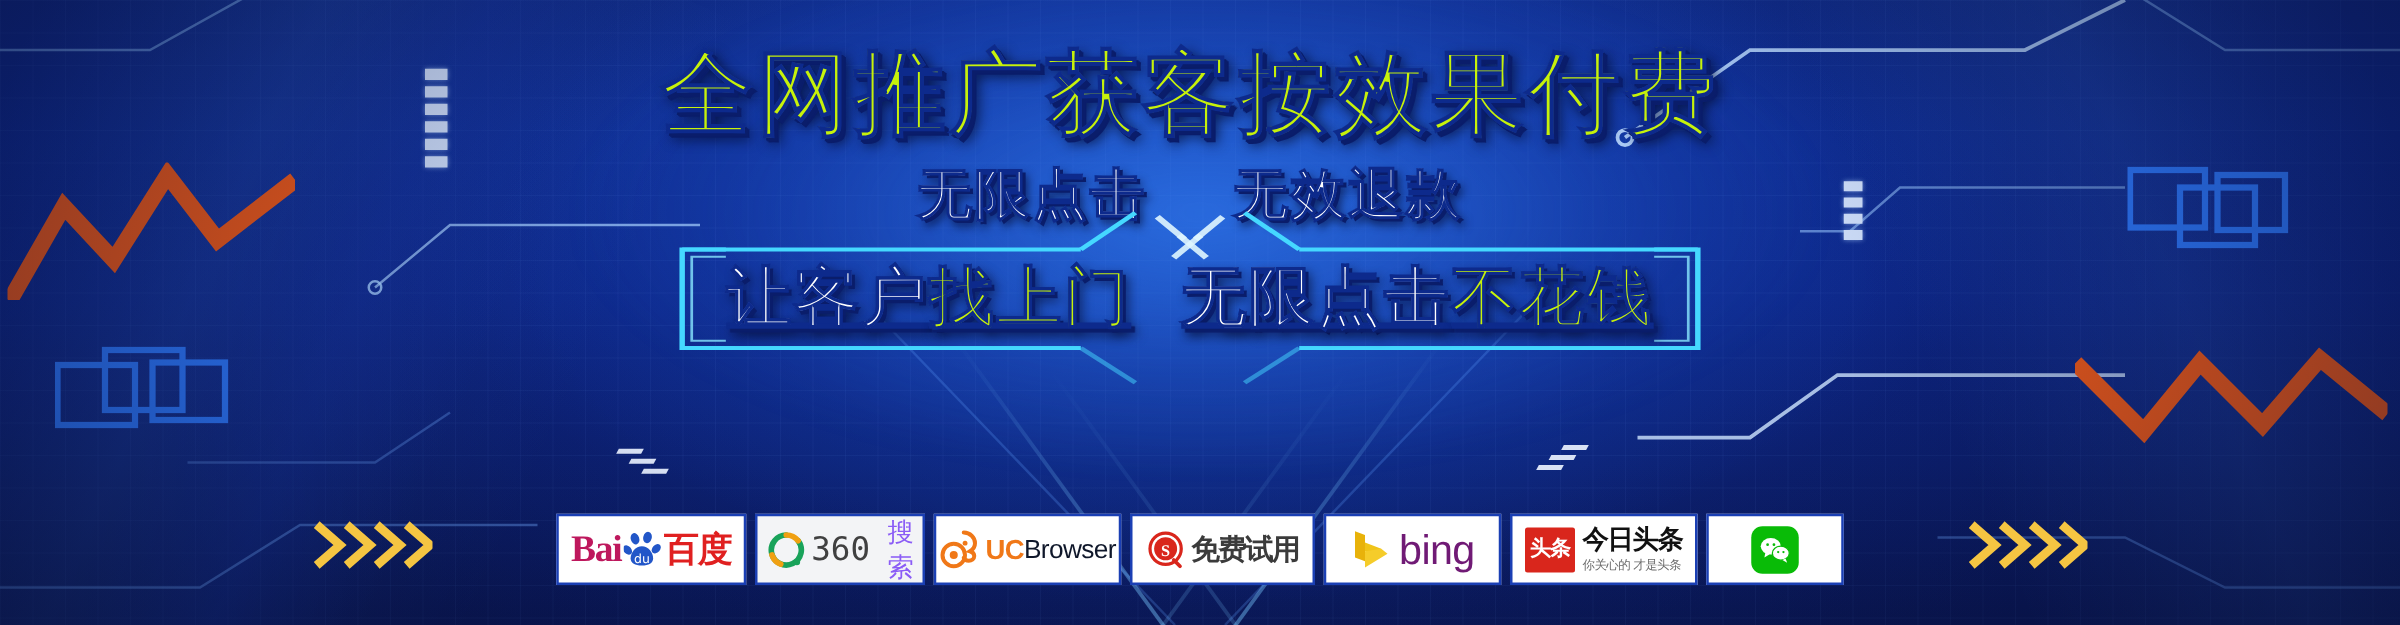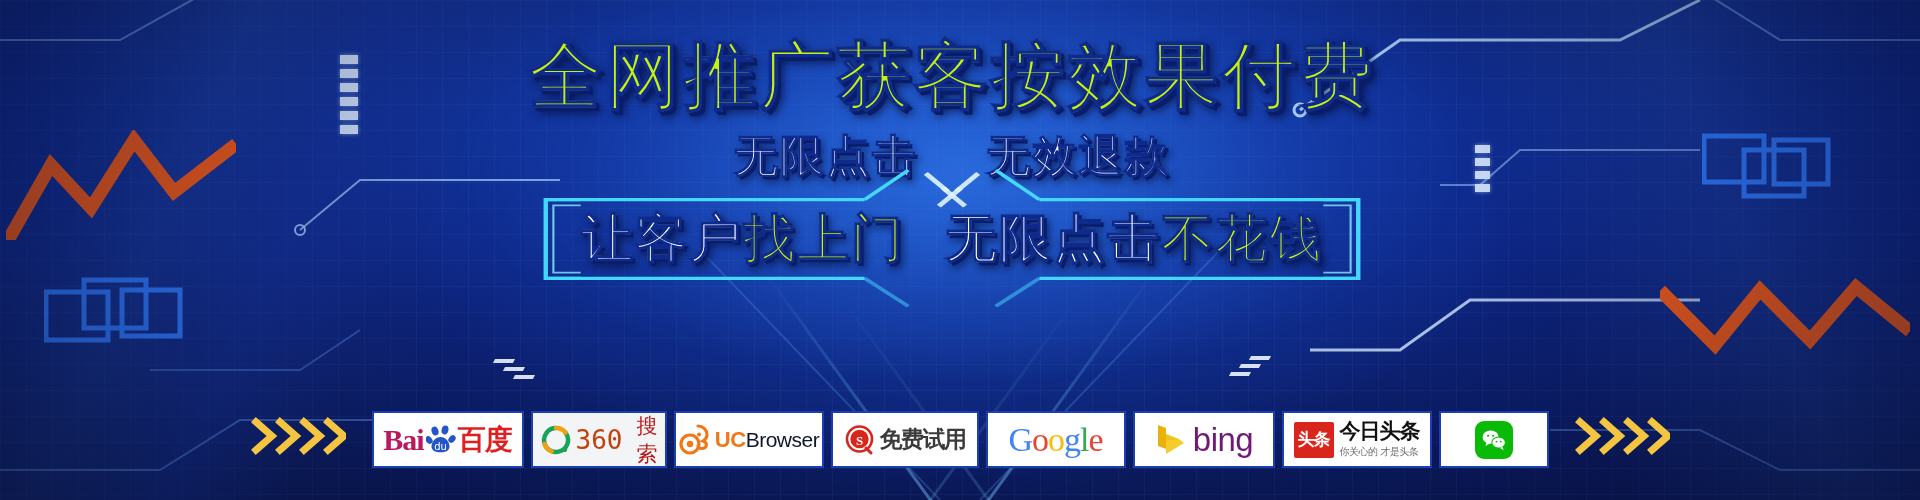--- a/index.html
+++ b/index.html
@@ -99,20 +99,21 @@
   }
   .frame .fsvg{position:absolute;left:0;top:0;width:100%;height:100%;overflow:visible;}
   .h3{
     position:relative;z-index:2;
     font-size:52px;line-height:1;font-weight:bold;letter-spacing:2px;
     font-family:"DejaVu Sans","Liberation Sans",sans-serif;
     color:#ffffff;
     text-shadow:3px 3px 0 #0a1d6b, 4px 5px 9px rgba(4,12,50,.88);
     -webkit-text-stroke:1px #0d2a8c;
     white-space:nowrap;
+    text-decoration:underline;
   }
   .h3 .hl{color:#c7f20a;}
   .h3 .gap{display:inline-block;width:40px;}
 
   
   .logostrip{
     position:absolute;left:0;right:0;bottom:32px;
     display:flex;align-items:center;justify-content:center;gap:7px;z-index:7;
   }
   .logo{
@@ -127,22 +128,22 @@
   .logo.google{width:140px;}
   .logo.bing{width:142px;}
   .logo.toutiao{width:150px;}
   .logo.wechat{width:110px;}
 
   .baidu-txt{font-size:30px;font-weight:bold;color:#be185d;font-family:"Liberation Serif",serif;letter-spacing:-1px;}
   .baidu-paw{width:30px;height:30px;margin:0 2px;position:relative;}
   .baidu-cn{font-size:28px;font-weight:bold;color:#e02020;font-family:"DejaVu Sans",sans-serif;letter-spacing:-1px;}
 
   .s360-ring{width:30px;height:30px;margin-right:5px;}
-  .s360-num{font-size:26px;color:#c2410c;font-family:"DejaVu Sans Mono",monospace;letter-spacing:0px;}
-  .s360-cn{font-size:21px;color:#b91c1c;font-family:"DejaVu Sans",sans-serif;margin-left:14px;letter-spacing:-1px;}
+  .s360-num{font-size:26px;color:#404040;font-family:"DejaVu Sans Mono",monospace;letter-spacing:0px;}
+  .s360-cn{font-size:21px;color:#8b5cf6;font-family:"DejaVu Sans",sans-serif;margin-left:14px;letter-spacing:-1px;}
 
   .uc-ico{width:34px;height:32px;margin-right:3px;}
   .uc-uc{font-size:22px;font-weight:bold;color:#f07818;font-family:"Liberation Sans",sans-serif;letter-spacing:-.5px;}
   .uc-br{font-size:21px;color:#0f172a;font-family:"Liberation Sans",sans-serif;letter-spacing:-.5px;}
 
   .sg-ico{width:31px;height:31px;margin-right:5px;}
   .sg-cn{font-size:23px;color:#3b3b3b;font-weight:bold;font-family:"DejaVu Sans",sans-serif;letter-spacing:-1.5px;}
 
   .g-txt{font-size:34px;font-family:"Liberation Serif",serif;letter-spacing:-1px;font-weight:normal;}
   .g-b{color:#4285f4;} .g-r{color:#ea4335;} .g-y{color:#fbbc05;} .g-g{color:#34a853;}
@@ -358,23 +359,20 @@
         <svg viewBox="0 0 31 31" width="31" height="31">
           <circle cx="15.5" cy="15" r="12.5" fill="none" stroke="#d9261c" stroke-width="2.6"></circle>
           <circle cx="15.5" cy="15" r="9.2" fill="#d9261c"></circle>
           <text x="15.5" y="20.5" font-size="13" fill="#ffffff" text-anchor="middle" font-family="Liberation Serif, serif" font-weight="bold">S</text>
           <line x1="22" y1="24" x2="27" y2="29" stroke="#d9261c" stroke-width="3" stroke-linecap="round"></line>
         </svg>
       </span>
       <span class="sg-cn">免费试用</span>
     </div>
 
-    <div class="logo google">
-      <span class="g-txt"><span class="g-b">G</span><span class="g-r">o</span><span class="g-y">o</span><span class="g-b">g</span><span class="g-g">l</span><span class="g-r">e</span></span>
-    </div>
 
     <div class="logo bing">
       <span class="bing-ico">
         <svg viewBox="0 0 34 34" width="34" height="34">
           <polygon points="4,2 12,5 12,26 4,23" fill="#e8b20a"></polygon>
           <polygon points="12,11 25,16 19,21 12,18" fill="#f0c419"></polygon>
           <polygon points="12,18 25,16 30,20 12,31" fill="#f5cc2a"></polygon>
         </svg>
       </span>
       <span class="bing-txt">bing</span>

